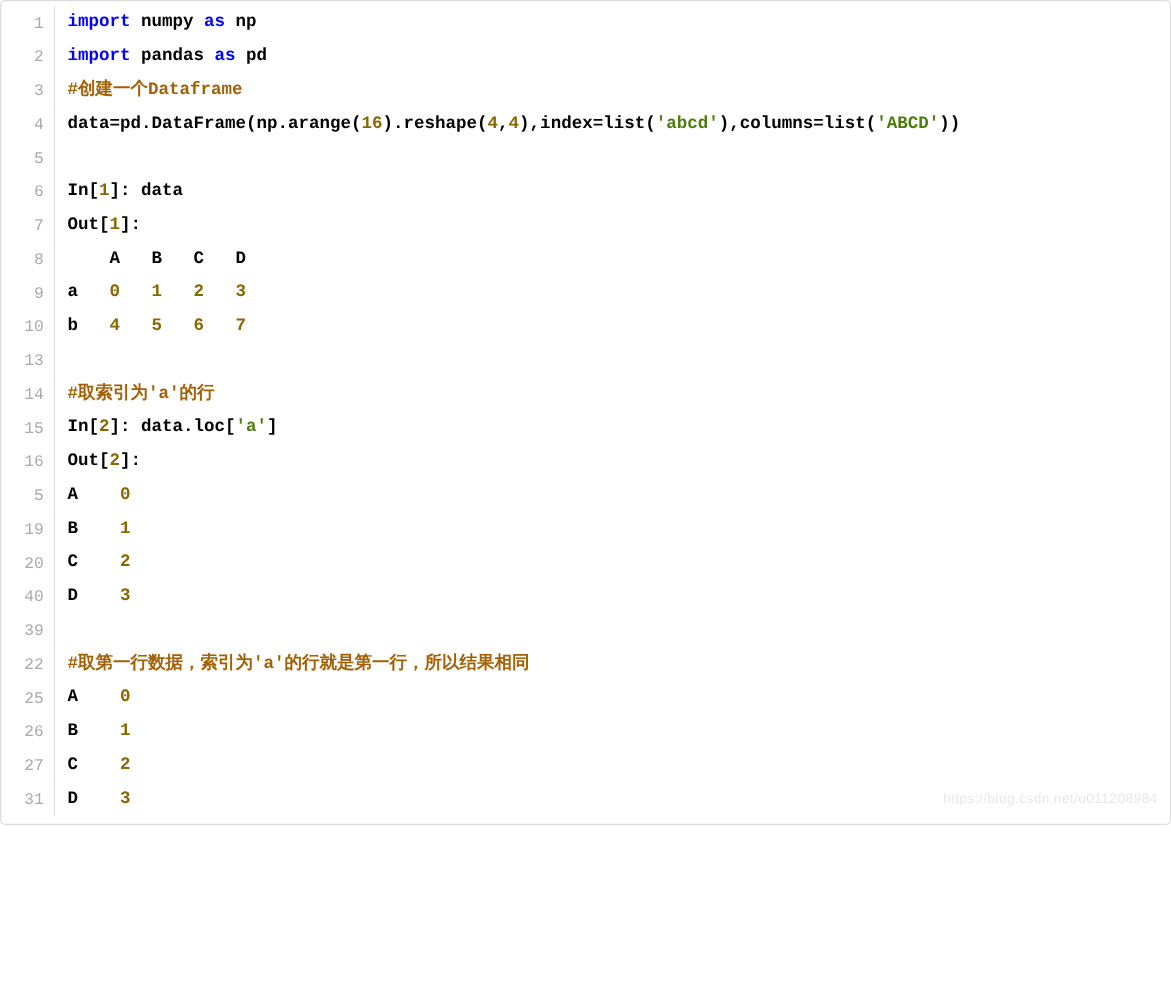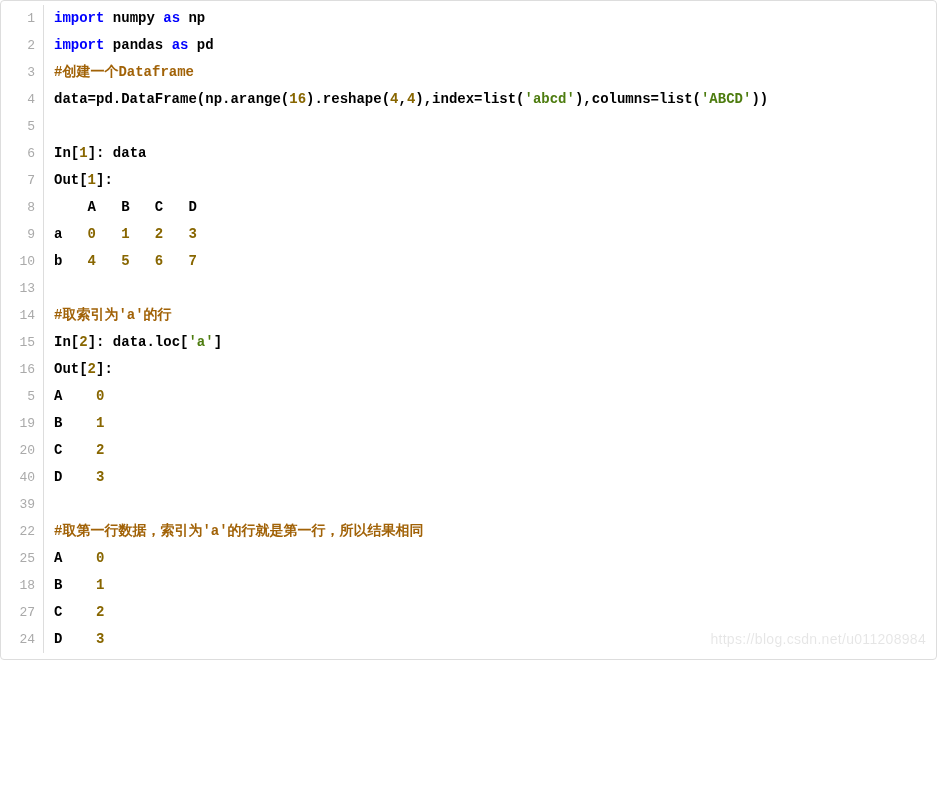--- a/index.html
+++ b/index.html
@@ -42,21 +42,21 @@
     color: #000;
     flex: 1;
     overflow: hidden;
     font-weight: bold;
   }
   .watermark {
     position: absolute;
     bottom: 6px;
     right: 10px;
     color: rgba(0,0,0,0.10);
-    font-size: 14px;
+    font-size: 11px;
     font-family: Arial, sans-serif;
     letter-spacing: 0.3px;
   }
   .kw { color: #0000ff; }
   .str { color: #4d7c0f; }
   .num { color: #886600; }
   .comm { color: #a16207; }
 </style>
 </head>
 <body>
@@ -140,25 +140,25 @@
     </div>
     <div class="line">
       <div class="lineno">22</div>
       <div class="code"><span class="comm">#取第一行数据，索引为'a'的行就是第一行，所以结果相同</span></div>
     </div>
     <div class="line">
       <div class="lineno">25</div>
       <div class="code">A    <span class="num">0</span></div>
     </div>
     <div class="line">
-      <div class="lineno">18</div>
+      <div class="lineno">26</div>
       <div class="code">B    <span class="num">1</span></div>
     </div>
     <div class="line">
       <div class="lineno">27</div>
       <div class="code">C    <span class="num">2</span></div>
     </div>
     <div class="line">
-      <div class="lineno">24</div>
+      <div class="lineno">31</div>
       <div class="code">D    <span class="num">3</span></div>
     </div>
     <div class="watermark">https://blog.csdn.net/u011208984</div>
 </div>
 
 </body></html>

